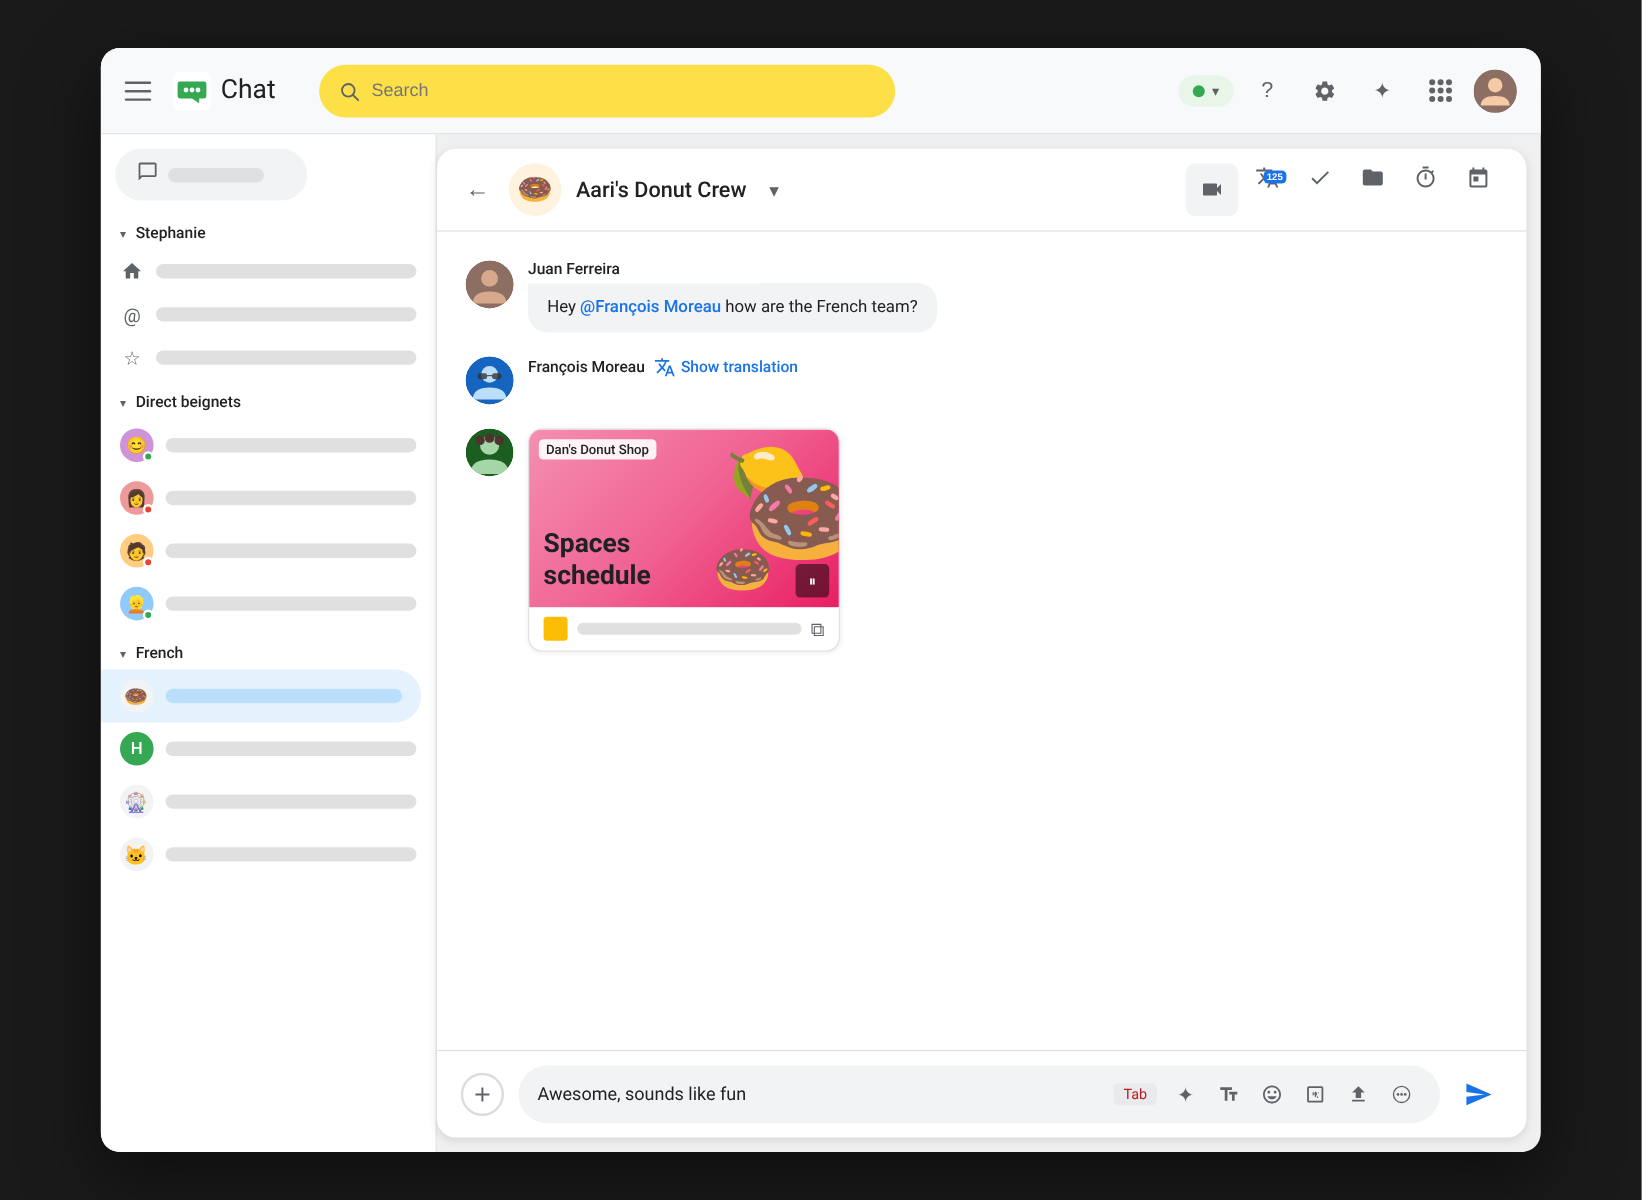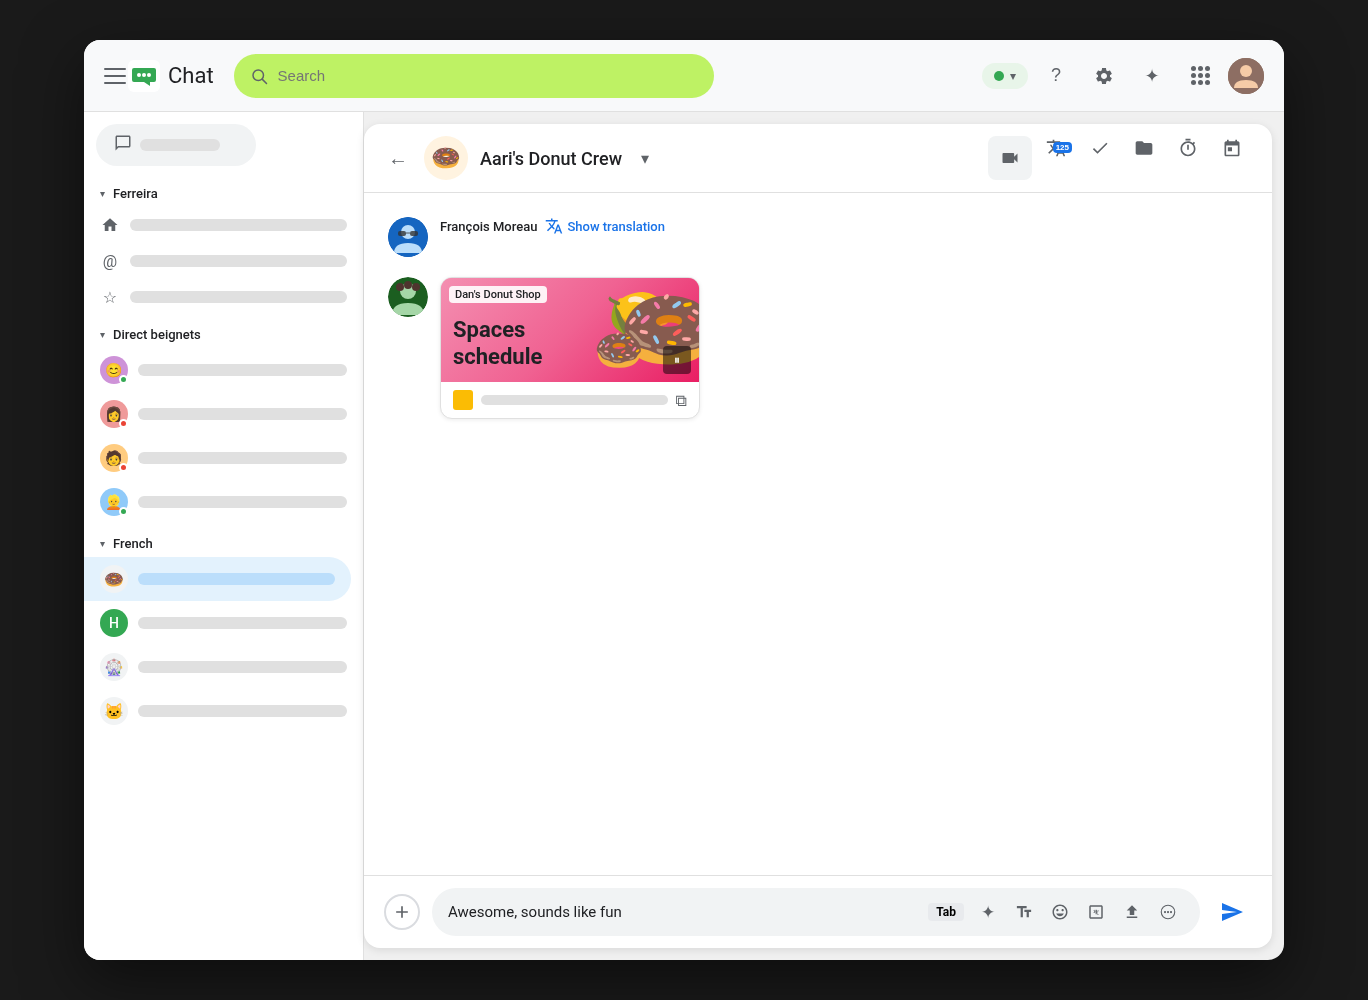--- a/index.html
+++ b/index.html
@@ -22,21 +22,21 @@
       box-shadow: 0 20px 60px rgba(0,0,0,0.5);
     }
 
     
     .top-bar {
       background: #f8f9fa;
       height: 72px;
       display: flex;
       align-items: center;
       padding: 0 20px;
-      gap: 0;
+      gap: 16px;
       border-bottom: 1px solid #e0e0e0;
     }
 
     .hamburger-icon {
       width: 24px;
       height: 24px;
       display: flex;
       flex-direction: column;
       justify-content: center;
       gap: 5px;
@@ -65,21 +65,21 @@
     .brand-name {
       font-size: 22px;
       color: #202124;
       font-weight: 400;
     }
 
     .search-bar {
       flex: 1;
       max-width: 480px;
       height: 44px;
-      background: #bef264;
+      background: #fde047;
       border-radius: 22px;
       display: flex;
       align-items: center;
       padding: 0 16px;
       gap: 10px;
       margin-left: 20px;
       cursor: text;
     }
 
     .search-input-fake {
@@ -517,21 +517,21 @@
       background: white;
       border: 1px solid #e0e0e0;
       border-radius: 12px;
       overflow: hidden;
       width: 260px;
       box-shadow: 0 1px 4px rgba(0,0,0,0.08);
     }
 
     .donut-card-image {
       width: 100%;
-      height: 104px;
+      height: 148px;
       background: linear-gradient(135deg, #f48fb1, #f06292);
       position: relative;
       overflow: hidden;
       display: flex;
       align-items: center;
     }
 
     .donut-shop-label {
       position: absolute;
       top: 8px;
@@ -660,23 +660,23 @@
       flex: 1;
       font-size: 15px;
       color: #202124;
       background: transparent;
       border: none;
       outline: none;
     }
 
     .tab-badge {
       background: #e8eaed;
-      color: #000000;
+      color: #b91c1c;
       font-size: 12px;
-      font-weight: 700;
+      font-weight: 400;
       padding: 2px 8px;
       border-radius: 4px;
     }
 
     .input-icons {
       display: flex;
       align-items: center;
       gap: 4px;
     }
 
@@ -805,21 +805,21 @@
               <path d="M20 2H4c-1.1 0-2 .9-2 2v18l4-4h14c1.1 0 2-.9 2-2V4c0-1.1-.9-2-2-2zm0 14H5.17L4 17.17V4h16v12z"></path>
               <path d="M11 11h2v2h-2zm0-4h2v2h-2zm0 8h2v2h-2z" opacity="0"></path>
             </svg>
           </span>
           <div class="new-chat-label-bar"></div>
         </button>
       </div>
 
       <div class="section-header">
         <span class="collapse-arrow">▾</span>
-        <span class="section-header-label">Ferreira</span>
+        <span class="section-header-label">Stephanie</span>
       </div>
 
       <div class="sidebar-item">
         <div class="sidebar-icon">
           <svg width="18" height="18" viewBox="0 0 24 24" fill="#5f6368">
               <path d="M10 20v-6h4v6h5v-8h3L12 3 2 12h3v8z"></path>
             </svg>
         </div>
         <div class="sidebar-label-bar" style="width: 120px;"></div>
       </div>
@@ -928,20 +928,39 @@
           <button class="header-action-icon">
             <svg width="20" height="20" viewBox="0 0 24 24" fill="#5f6368">
               <path d="M19 4h-1V2h-2v2H8V2H6v2H5c-1.11 0-1.99.9-1.99 2L3 20c0 1.1.89 2 2 2h14c1.1 0 2-.9 2-2V6c0-1.1-.9-2-2-2zm0 16H5V9h14v11zM7 11h5v5H7z"></path>
             </svg>
           </button>
         </div>
       </div>
 
       <div class="messages-area">
 
+        <div class="message-group">
+          <div class="msg-avatar">
+            <div class="msg-avatar-face" style="background: linear-gradient(135deg, #8d6e63, #6d4c41);">
+              <svg width="40" height="40" viewBox="0 0 40 40">
+                <rect width="40" height="40" rx="20" fill="#8d6e63"></rect>
+                <circle cx="20" cy="15" r="7" fill="#d7a98c"></circle>
+                <path d="M6 36 Q6 26 20 26 Q34 26 34 36" fill="#d7a98c"></path>
+              </svg>
+            </div>
+          </div>
+          <div class="msg-content">
+            <div class="msg-sender-line">
+              <span class="msg-sender">Juan Ferreira</span>
+            </div>
+            <div class="msg-bubble">
+              Hey <span class="mention">@François Moreau</span> how are the French team?
+            </div>
+          </div>
+        </div>
 
         <div class="message-group">
           <div class="msg-avatar">
             <div class="msg-avatar-face" style="background: linear-gradient(135deg, #1565c0, #0d47a1);">
               <svg width="40" height="40" viewBox="0 0 40 40">
                 <rect width="40" height="40" rx="20" fill="#1565c0"></rect>
                 <circle cx="20" cy="15" r="7" fill="#bbdefb"></circle>
                 <path d="M6 36 Q6 26 20 26 Q34 26 34 36" fill="#bbdefb"></path>
 
                 <rect x="10" y="14" width="8" height="5" rx="2" fill="#333" opacity="0.8"></rect>

